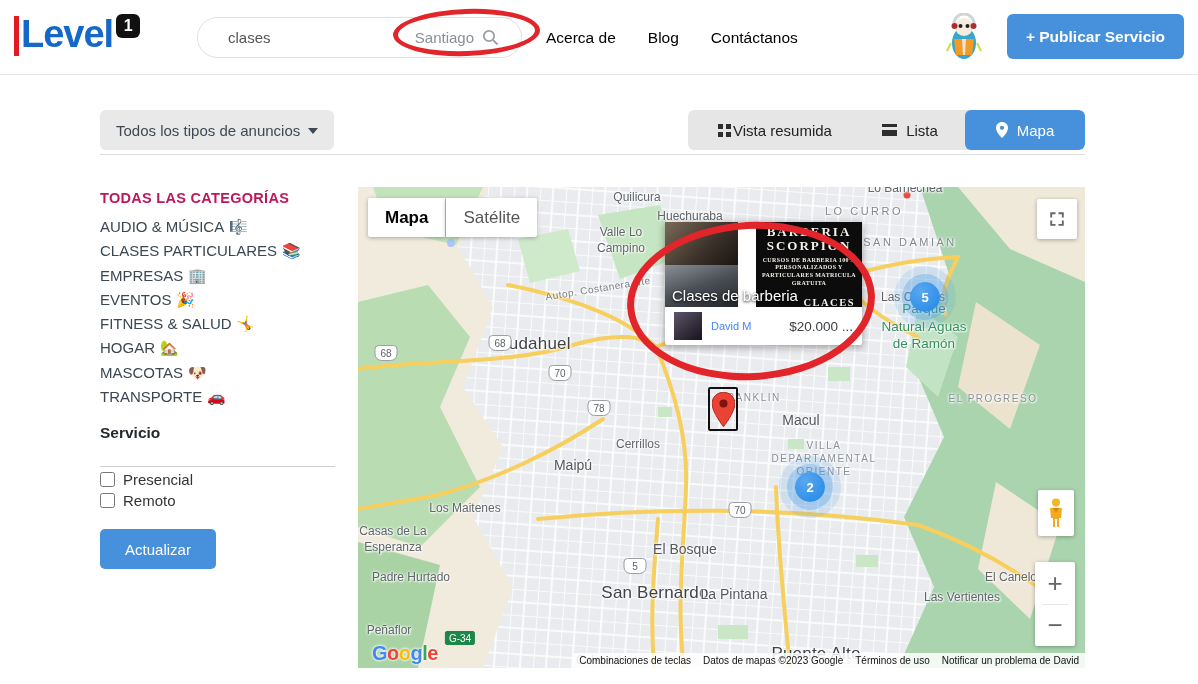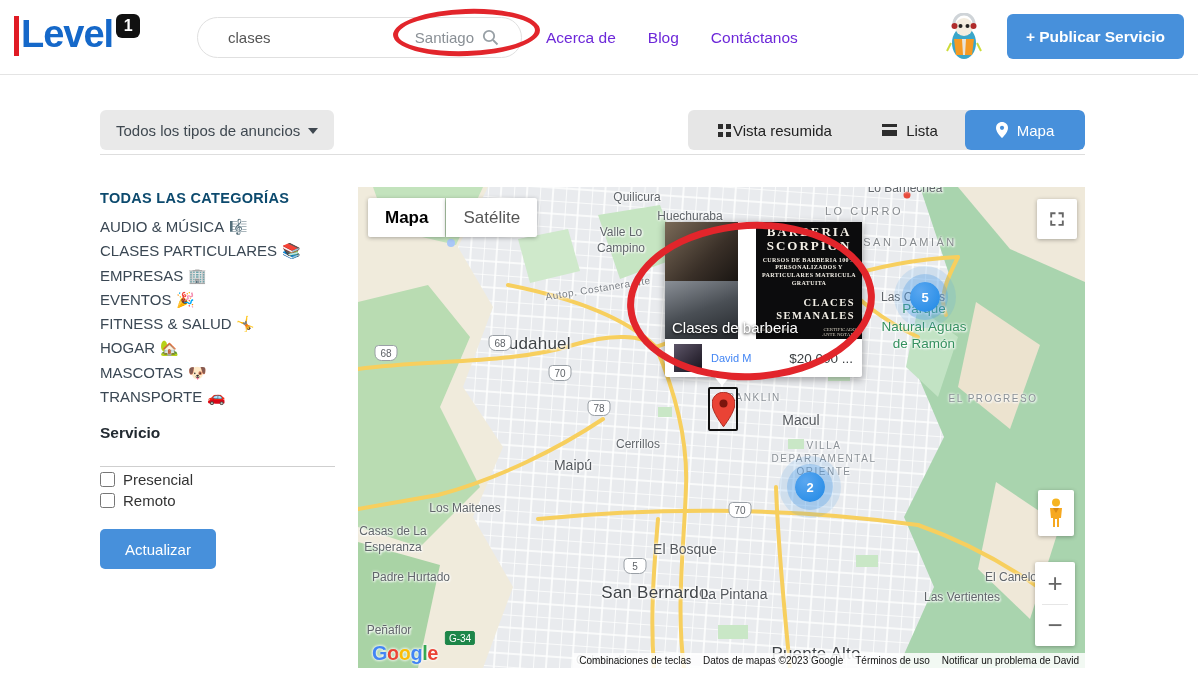--- a/index.html
+++ b/index.html
@@ -10,40 +10,40 @@
   .header { position:absolute; left:0; top:0; width:1198px; height:75px; background:#fff; border-bottom:1px solid #e4e4e4; }
   .logo { position:absolute; left:14px; top:12px; display:flex; align-items:flex-start; cursor:pointer; }
   .logo-bar { width:5px; height:40px; background:#e01b24; margin-right:2px; margin-top:4px; }
   .logo-text { font-size:38px; font-weight:bold; color:#1568c9; letter-spacing:-1px; line-height:44px; }
   .logo-badge { width:24px; height:24px; background:#111; color:#fff; border-radius:6px; font-size:16px; font-weight:bold; display:flex; align-items:center; justify-content:center; margin-left:3px; margin-top:2px; }
   .search-pill { position:absolute; left:197px; top:17px; width:325px; height:41px; border:1px solid #e0e0e0; border-radius:21px; background:#fff; display:flex; align-items:center; }
   .search-input { border:none; outline:none; background:transparent; font-size:15px; color:#555; padding-left:30px; width:170px; font-family:"Liberation Sans", sans-serif; }
   .loc-seg { margin-left:auto; display:flex; align-items:center; gap:8px; padding-right:22px; cursor:pointer; }
   .loc-text { font-size:15px; color:#8a9096; }
   .nav { position:absolute; left:546px; top:0; height:75px; display:flex; align-items:center; gap:32px; }
-  .nav-link { font-size:15.5px; color:#6d28d9; text-decoration:none; cursor:pointer; }
+  .nav-link { font-size:15.5px; color:#000000; text-decoration:none; cursor:pointer; }
   .avatar { position:absolute; left:941px; top:13px; width:46px; height:49px; cursor:pointer; }
   .publish-btn { position:absolute; left:1007px; top:14px; width:177px; height:45px; background:#4790db; color:#fff; border:none; border-radius:6px; font-size:15.5px; font-weight:bold; cursor:pointer; font-family:"Liberation Sans", sans-serif; }
 
   
   .filter-pill { position:absolute; left:100px; top:110px; height:40px; background:#e9e9e9; border:none; border-radius:6px; padding:0 16px; font-size:15px; color:#3f4850; display:flex; align-items:center; cursor:pointer; font-family:"Liberation Sans", sans-serif; }
   .caret { width:0; height:0; border:5px solid transparent; border-top:6px solid #3f4850; margin-left:8px; margin-top:6px; }
   .vt { position:absolute; left:688px; top:110px; width:397px; height:40px; background:#e6e6e6; border-radius:6px; display:flex; overflow:hidden; }
   .vt-btn { border:none; background:transparent; font-size:15px; color:#222; display:flex; align-items:center; justify-content:center; gap:9px; cursor:pointer; font-family:"Liberation Sans", sans-serif; }
   .vt-btn.b0 { width:167px; } .vt-btn.b1 { width:110px; } .vt-btn.b2 { width:120px; }
   .vt-btn.active { background:#4790db; color:#fff; border-radius:6px; }
   .ic-grid { width:13px; height:13px; position:relative; display:inline-block; }
   .ic-grid::before { content:""; position:absolute; width:5px; height:5px; background:#2d2d2d; box-shadow:8px 0 #2d2d2d, 0 8px #2d2d2d, 8px 8px #2d2d2d; }
   .ic-list { width:15px; height:12px; display:inline-block; border-top:3px solid #2d2d2d; border-bottom:3px solid #2d2d2d; position:relative; }
   .ic-list::after { content:""; position:absolute; left:0; top:2.5px; width:15px; height:3px; background:#2d2d2d; }
   .toolbar-divider { position:absolute; left:100px; top:154px; width:985px; height:1px; background:#dedede; }
 
   
   .sidebar { position:absolute; left:100px; top:190px; width:235px; }
-  .cats-title { font-size:14.5px; font-weight:bold; color:#0c4a6e; letter-spacing:.3px; margin-bottom:9px; }
+  .cats-title { font-size:14.5px; font-weight:bold; color:#be185d; letter-spacing:.3px; margin-bottom:9px; }
   .cat { font-size:15px; color:#3a4753; line-height:24.3px; cursor:pointer; }
   .cat .emo { margin-left:5px; }
   .svc-title { font-size:15.5px; font-weight:bold; color:#222a31; margin-top:15px; padding-bottom:24px; border-bottom:1px solid #cfcfcf; }
   .svc-row { display:flex; align-items:center; gap:8px; margin-top:4px; font-size:15px; color:#333; }
   .svc-row input { width:15px; height:15px; }
   .update-btn { margin-top:20px; width:116px; height:40px; background:#4790db; color:#fff; border:none; border-radius:5px; font-size:15px; cursor:pointer; font-family:"Liberation Sans", sans-serif; }
 
   
   .map { position:absolute; left:358px; top:187px; width:727px; height:481px; background:#e9ebee; overflow:hidden; }
   .map svg.base { position:absolute; left:0; top:0; }
@@ -69,21 +69,21 @@
   .gm-zoom button { flex:1; border:none; background:transparent; font-size:26px; color:#666; cursor:pointer; line-height:1; font-family:"Liberation Sans", sans-serif; }
   .gm-zoom .zdiv { height:1px; background:#e6e6e6; margin:0 7px; }
 
   .gm-attr { position:absolute; right:0; bottom:0; display:flex; font-size:10px; color:#111; }
   .attr-item { background:rgba(255,255,255,.85); padding:2px 6px; cursor:pointer; white-space:nowrap; }
   .gm-google { position:absolute; left:14px; bottom:3px; font-size:20px; font-weight:bold; letter-spacing:-.5px; text-shadow:0 0 3px #fff,0 0 3px #fff; cursor:pointer; }
 
   
   .popup { position:absolute; left:307px; top:35px; width:197px; background:#fff; border-radius:2px; box-shadow:0 2px 7px 1px rgba(0,0,0,.3); cursor:pointer; }
   .popup-tail { position:absolute; left:48px; top:153px; width:0; height:0; border:9px solid transparent; border-top:11px solid #fff; }
-  .popup-img { height:117px; display:flex; position:relative; overflow:hidden;gap:18px; }
+  .popup-img { height:85px; display:flex; position:relative; overflow:hidden;gap:18px; }
   .photo-col { width:73px; display:flex; flex-direction:column; }
   .photo-a { flex:1; background:linear-gradient(135deg,#7a6a58,#3a3028 60%,#191512); }
   .photo-b { flex:1; background:linear-gradient(160deg,#8a8f96,#4a4f55 50%,#23262a); }
   .poster { flex:1; background:#0c0c0d; color:#f3efe6; font-family:"Liberation Serif", serif; text-align:center; padding:3px 3px 2px; display:flex; flex-direction:column; }
   .poster .t { font-size:13px; letter-spacing:2px; line-height:1.1; font-weight:bold; }
   .poster .b { font-size:6px; letter-spacing:.4px; margin-top:3px; font-weight:bold; line-height:1.3; }
   .poster .c { font-size:10.5px; letter-spacing:1.5px; margin-top:8px; font-weight:bold; text-align:right; padding-right:4px; line-height:1.25; }
   .poster .n { font-size:5px; margin-top:auto; display:flex; justify-content:space-between; color:#cfc9ba; white-space:pre-line; text-align:right; }
   .popup-caption { position:absolute; left:7px; bottom:3px; color:#fff; font-size:15px; text-shadow:0 1px 3px rgba(0,0,0,.95); font-family:"Liberation Sans", sans-serif; }
   .popup-footer { height:38px; display:flex; align-items:center; padding:0 9px; gap:9px; }

